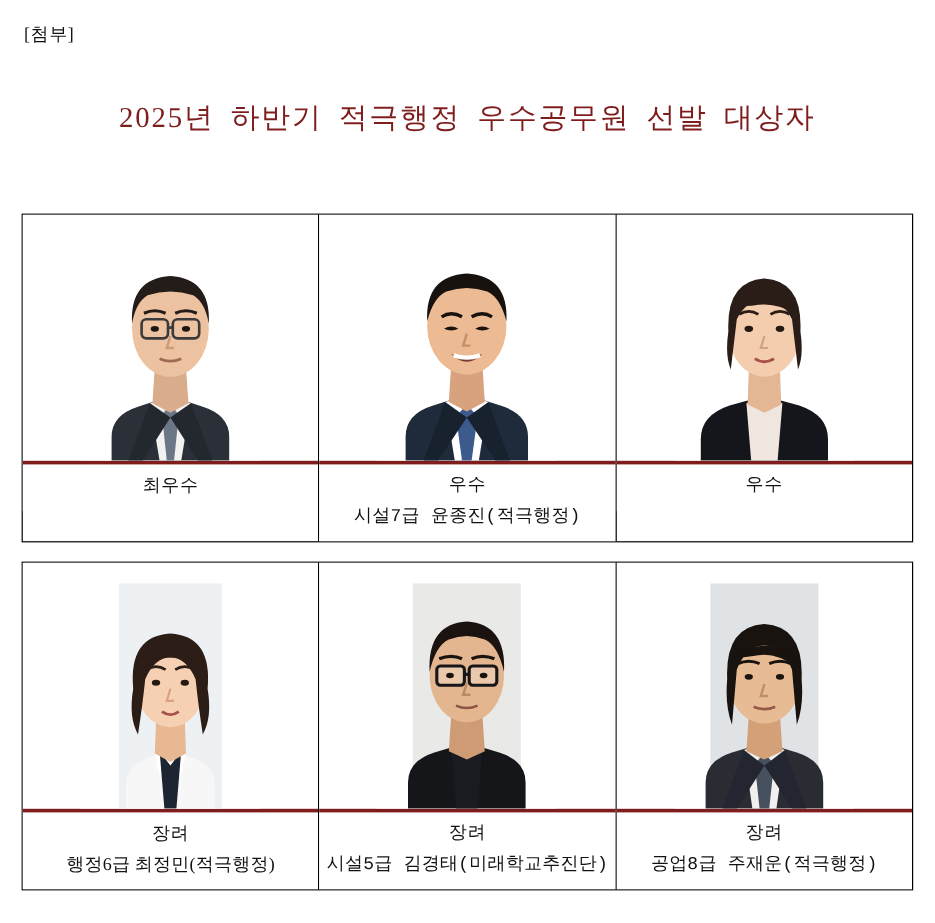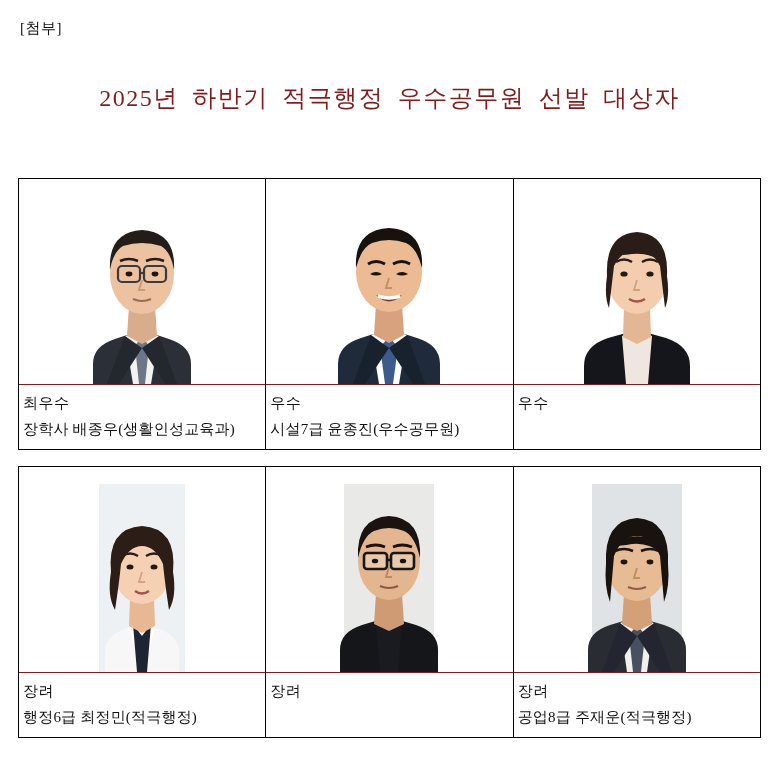--- a/index.html
+++ b/index.html
@@ -52,32 +52,34 @@
   }
   .cell {
     flex: 1 1 0;
     box-sizing: border-box;
     display: flex;
     flex-direction: column;
     align-items: stretch;
   }
   .cell + .cell {
     border-left: 1px solid #000;
+    font-family: Liberation Mono, monospace;
   }
   .photo-area {
     height: 205px;
     display: flex;
     align-items: flex-end;
     justify-content: center;
     overflow: hidden;
     background: #fff;
   }
   .caption {
-    border-top: 1px solid #7f1d1d;
+    border-top: 3px solid #7f1d1d;
     padding: 7px 4px 9px 4px;
+    text-align: center;
     background: #fff;
   }
   .award {
     font-size: 15px;
     letter-spacing: 0.5px;
     line-height: 1.5;
   }
   .person {
     font-size: 15px;
     letter-spacing: 0.2px;
@@ -132,21 +134,20 @@
             <path d="M53 65 Q62 61 71 65" stroke="#241c18" stroke-width="2.6" fill="none"></path>
             <path d="M79 65 Q88 61 97 65" stroke="#241c18" stroke-width="2.6" fill="none"></path>
 
             <path d="M75 84 L72 94 L78 94" stroke="#c99b78" stroke-width="2" fill="none"></path>
             <path d="M66 103 Q75 107 84 103" stroke="#9d6a53" stroke-width="2.2" fill="none"></path>
           </svg>
         </div>
       </div>
       <div class="caption">
         <div class="award">최우수</div>
-        <div class="person">장학사 배종우(생활인성교육과)</div>
       </div>
     </div>
 
     <div class="cell">
       <div class="photo-area">
         <div class="portrait">
           <svg width="150" height="188" viewBox="0 0 150 188">
             <rect x="0" y="0" width="150" height="188" fill="#ffffff"></rect>
             <path d="M24 188 L24 168 Q24 149 47 142 L75 133 L103 142 Q126 149 126 168 L126 188 Z" fill="#1f2a3a"></path>
             <path d="M57 139 L75 133 L93 139 L85 188 L65 188 Z" fill="#ffffff"></path>
@@ -161,21 +162,21 @@
             <path d="M56 78 Q62 74 68 78 Q62 81 56 78 Z" fill="#19120e"></path>
             <path d="M82 78 Q88 74 94 78 Q88 81 82 78 Z" fill="#19120e"></path>
             <path d="M75 82 L72 92 L78 92" stroke="#c69066" stroke-width="2" fill="none"></path>
             <path d="M62 99 Q75 112 88 99 Q75 105 62 99 Z" fill="#7d3b33"></path>
             <path d="M64 100 Q75 104 86 100" stroke="#ffffff" stroke-width="3.5" fill="none"></path>
           </svg>
         </div>
       </div>
       <div class="caption">
         <div class="award">우수</div>
-        <div class="person">시설7급 윤종진(우수공무원)</div>
+        <div class="person">시설7급 윤종진(적극행정)</div>
       </div>
     </div>
 
     <div class="cell">
       <div class="photo-area">
         <div class="portrait">
           <svg width="150" height="188" viewBox="0 0 150 188">
             <rect x="0" y="0" width="150" height="188" fill="#ffffff"></rect>
             <path d="M22 188 L22 170 Q22 150 46 142 L75 134 L104 142 Q128 150 128 170 L128 188 Z" fill="#14161b"></path>
             <path d="M60 140 L75 134 L90 140 L86 188 L64 188 Z" fill="#efe7df"></path>
@@ -248,20 +249,21 @@
             <ellipse cx="89" cy="77" rx="3.2" ry="2.3" fill="#191310"></ellipse>
             <path d="M52 63 Q62 59 71 63" stroke="#1a130f" stroke-width="2.8" fill="none"></path>
             <path d="M79 63 Q88 59 98 63" stroke="#1a130f" stroke-width="2.8" fill="none"></path>
             <path d="M75 83 L72 93 L78 93" stroke="#bb8a63" stroke-width="2" fill="none"></path>
             <path d="M66 102 Q75 106 84 102" stroke="#8f5545" stroke-width="2.2" fill="none"></path>
           </svg>
         </div>
       </div>
       <div class="caption">
         <div class="award">장려</div>
+        <div class="person">시설5급 김경태(미래학교추진단)</div>
       </div>
     </div>
 
     <div class="cell">
       <div class="photo-area">
         <div class="portrait">
           <svg width="150" height="188" viewBox="0 0 150 188">
             <rect x="0" y="0" width="150" height="188" fill="#ffffff"></rect>
             <rect x="30" y="0" width="90" height="188" fill="#dfe3e6"></rect>
             <path d="M26 188 L26 166 Q26 148 48 141 L75 133 L102 141 Q124 148 124 166 L124 188 Z" fill="#2a2c33"></path>

